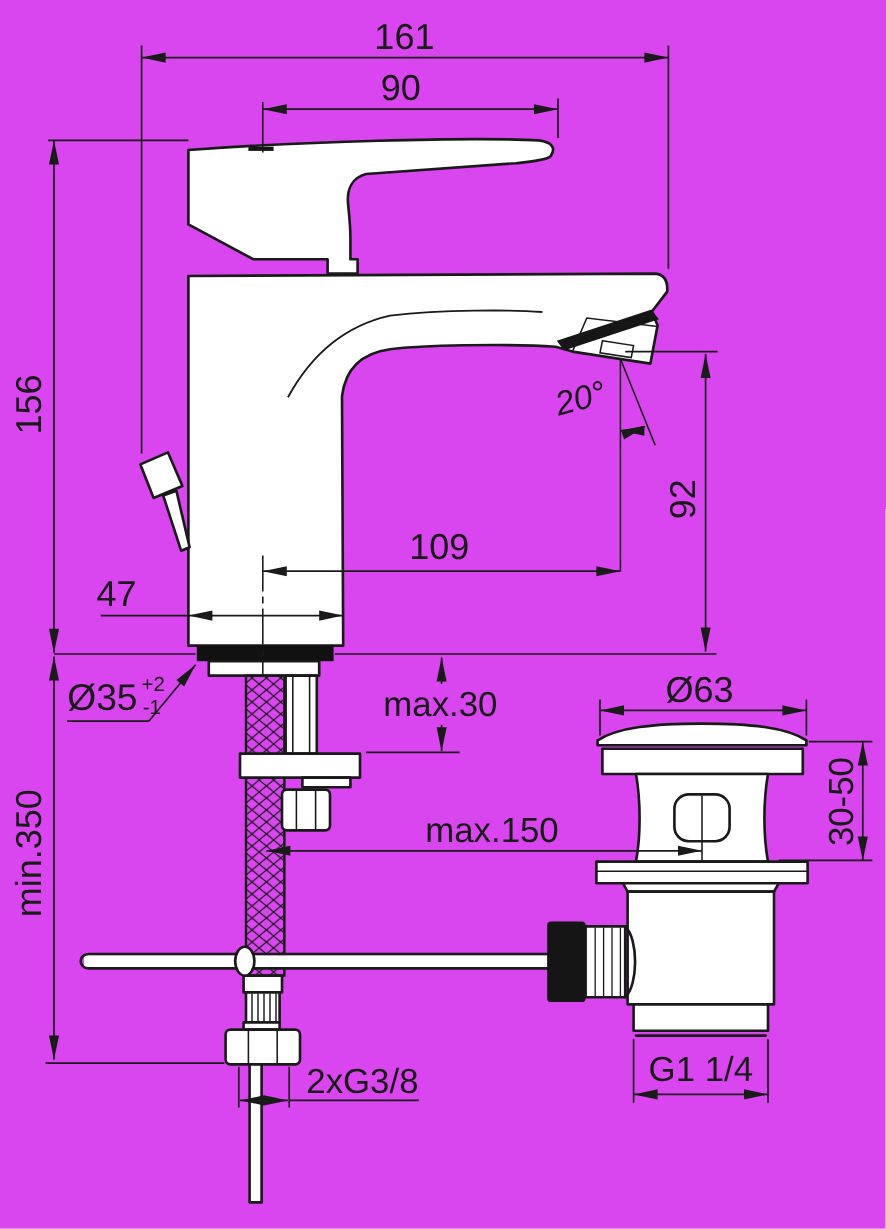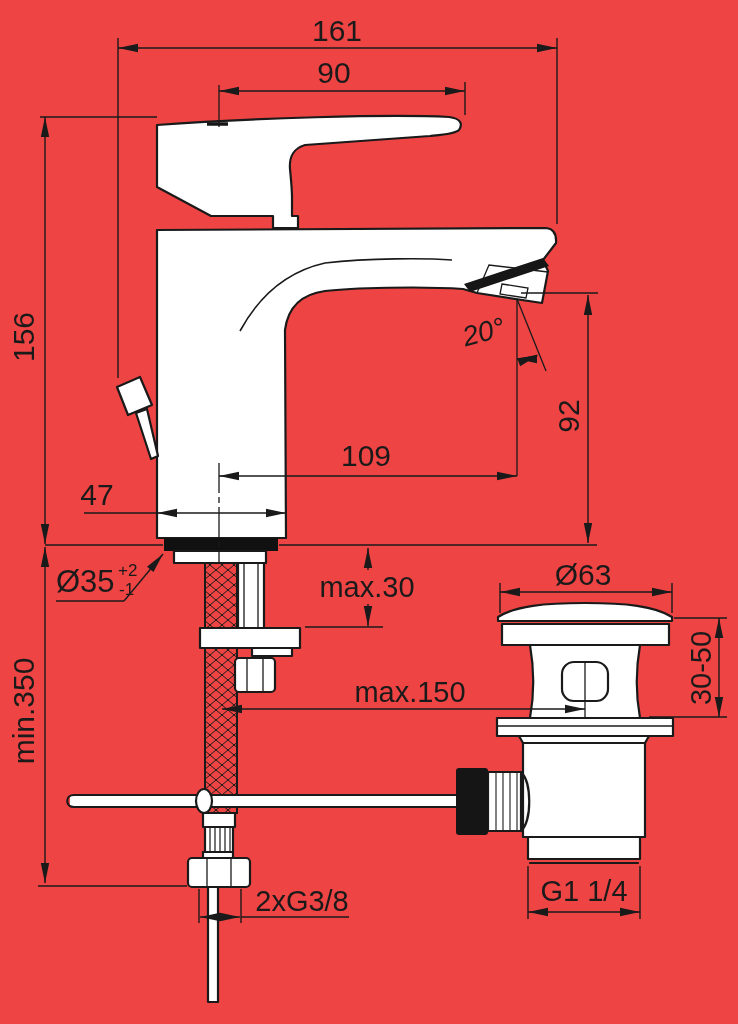--- a/index.html
+++ b/index.html
@@ -1,16 +1,16 @@
 <!DOCTYPE html>
 <html><head>
 <meta charset="utf-8">
 <style>
   html,body{margin:0;padding:0;background:#fff;}
-  .page{position:relative;width:738px;height:1024px;background:#ef4444;overflow:hidden;}
+  .page{position:relative;width:738px;height:1024px;background:#d946ef;overflow:hidden;}
   svg{display:block;}
   text{font-family:"Liberation Sans","DejaVu Sans",sans-serif;fill:#1a1a1a;}
   .obj{stroke:#1a1a1a;stroke-width:2.2;fill:none;stroke-linejoin:round;stroke-linecap:round;}
   .objf{stroke:#1a1a1a;stroke-width:2.2;fill:#ffffff;stroke-linejoin:round;}
   .thin{stroke:#1a1a1a;stroke-width:1.3;fill:none;}
   .dim{stroke:#1a1a1a;stroke-width:1.4;fill:none;}
   .dk{fill:#161616;stroke:none;}
   .t30{font-size:30px;}
   .t29{font-size:29px;}
   .t31{font-size:31px;}

